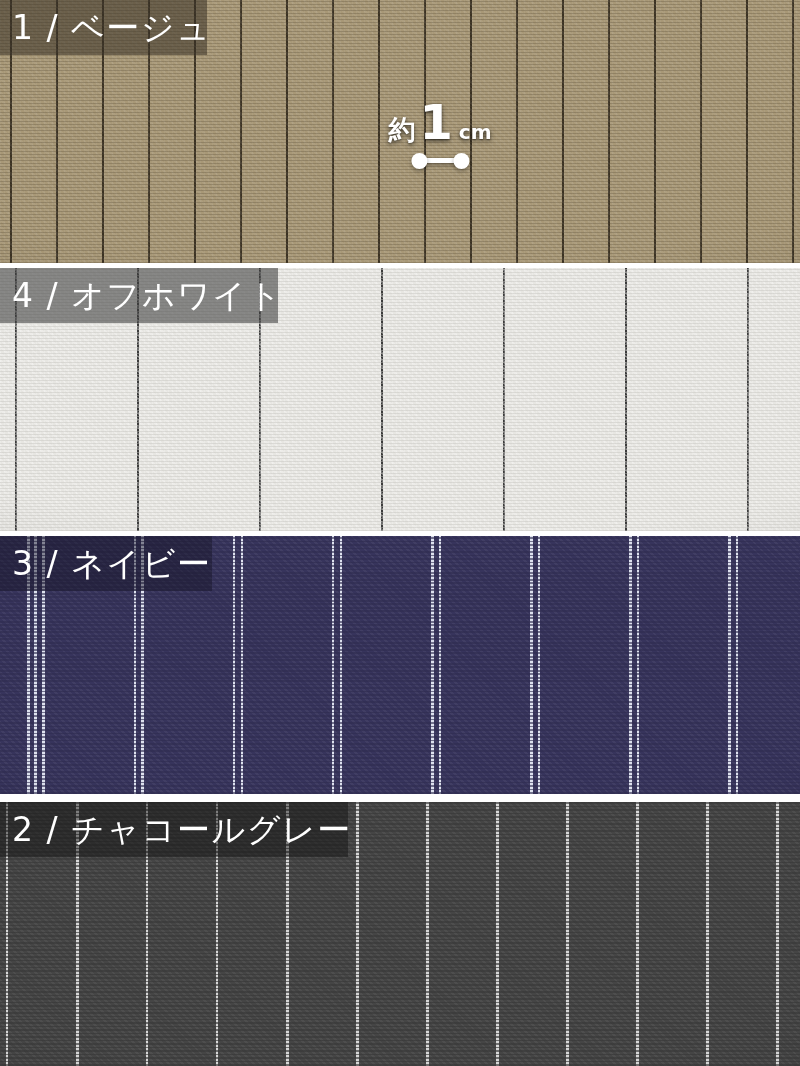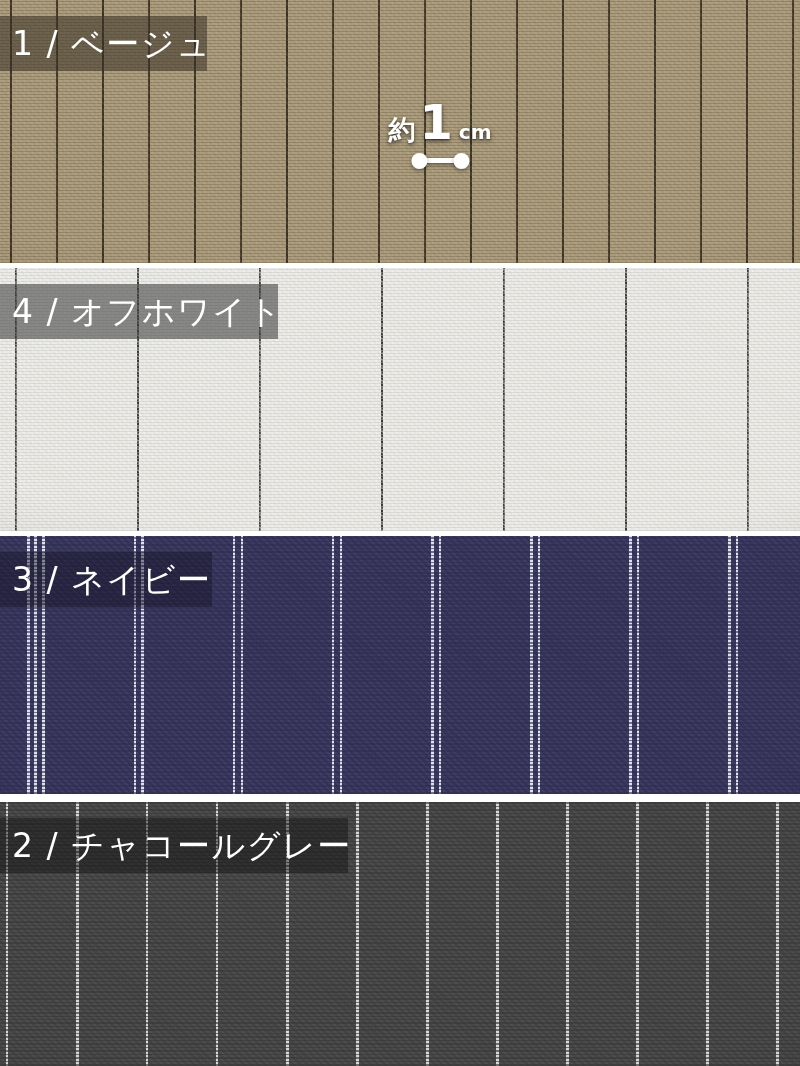--- a/index.html
+++ b/index.html
@@ -46,21 +46,21 @@
       repeating-linear-gradient(45deg, rgba(255,255,255,0.05) 0 2px, rgba(255,255,255,0) 2px 5px),
       repeating-linear-gradient(90deg, var(--stripe) 0 2.5px, rgba(0,0,0,0) 2.5px 70px);
     background-position:0 0,0 0,6px 0;
   }
   .fabric::after{
     content:"";position:absolute;inset:0;
     background:radial-gradient(130% 110% at 50% 40%, rgba(0,0,0,0) 55%, rgba(0,0,0,0.10) 100%);
   }
   
   .tag{
-    position:absolute;left:0;top:16px;height:55px;
+    position:absolute;left:0;top:0;height:55px;
     display:flex;align-items:center;
     padding:0 14px 0 12px;box-sizing:border-box;
     background:var(--label-bg);
     color:var(--text,#ffffff);
     font-size:33px;letter-spacing:1.5px;line-height:1;
     white-space:nowrap;overflow:hidden;
   }
   .p1 .tag{width:207px;}
   .p2 .tag{width:278px;}
   .p3 .tag{width:212px;}

